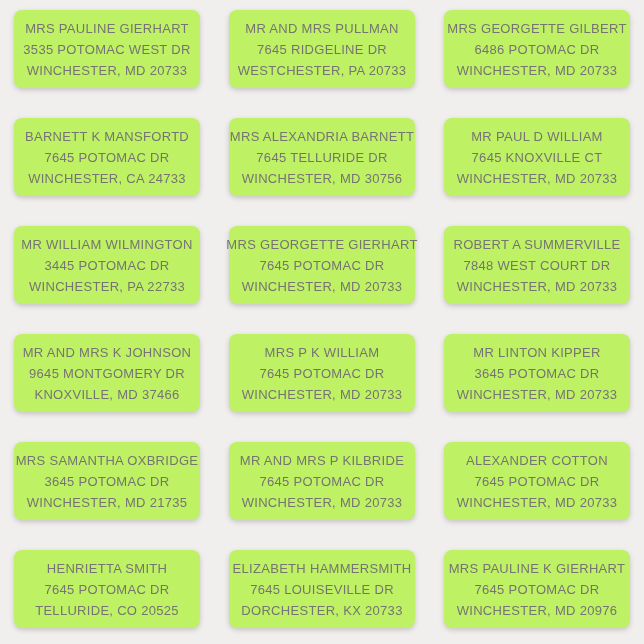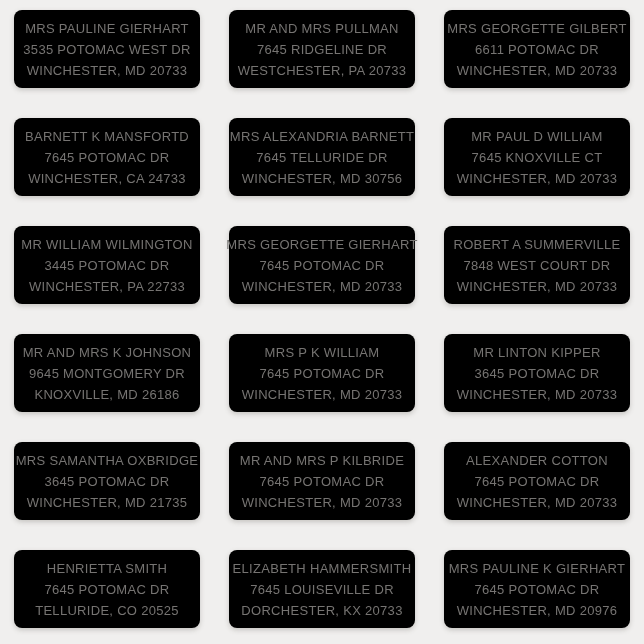--- a/index.html
+++ b/index.html
@@ -16,21 +16,21 @@
     overflow: hidden;
   }
   .label-grid {
     display: grid;
     grid-template-columns: repeat(3, 186px);
     column-gap: 29px;
     row-gap: 30px;
   }
   .address-label {
     height: 78px;
-    background: #000000;
+    background: #bef264;
     border-radius: 8px;
     box-shadow: 0 2px 5px rgba(90, 85, 80, 0.28);
     display: flex;
     flex-direction: column;
     align-items: center;
     justify-content: center;
     text-align: center;
   }
   .address-line {
     display: block;
@@ -54,21 +54,21 @@
     </div>
 
     <div class="address-label">
       <span class="address-line">MR AND MRS PULLMAN</span>
       <span class="address-line">7645 RIDGELINE DR</span>
       <span class="address-line">WESTCHESTER, PA 20733</span>
     </div>
 
     <div class="address-label">
       <span class="address-line">MRS GEORGETTE GILBERT</span>
-      <span class="address-line">6611 POTOMAC DR</span>
+      <span class="address-line">6486 POTOMAC DR</span>
       <span class="address-line">WINCHESTER, MD 20733</span>
     </div>
 
     <div class="address-label">
       <span class="address-line">BARNETT K MANSFORTD</span>
       <span class="address-line">7645 POTOMAC DR</span>
       <span class="address-line">WINCHESTER, CA 24733</span>
     </div>
 
     <div class="address-label">
@@ -97,21 +97,21 @@
 
     <div class="address-label">
       <span class="address-line">ROBERT A SUMMERVILLE</span>
       <span class="address-line">7848 WEST COURT DR</span>
       <span class="address-line">WINCHESTER, MD 20733</span>
     </div>
 
     <div class="address-label">
       <span class="address-line">MR AND MRS K JOHNSON</span>
       <span class="address-line">9645 MONTGOMERY DR</span>
-      <span class="address-line">KNOXVILLE, MD 26186</span>
+      <span class="address-line">KNOXVILLE, MD 37466</span>
     </div>
 
     <div class="address-label">
       <span class="address-line">MRS P K WILLIAM</span>
       <span class="address-line">7645 POTOMAC DR</span>
       <span class="address-line">WINCHESTER, MD 20733</span>
     </div>
 
     <div class="address-label">
       <span class="address-line">MR LINTON KIPPER</span>

